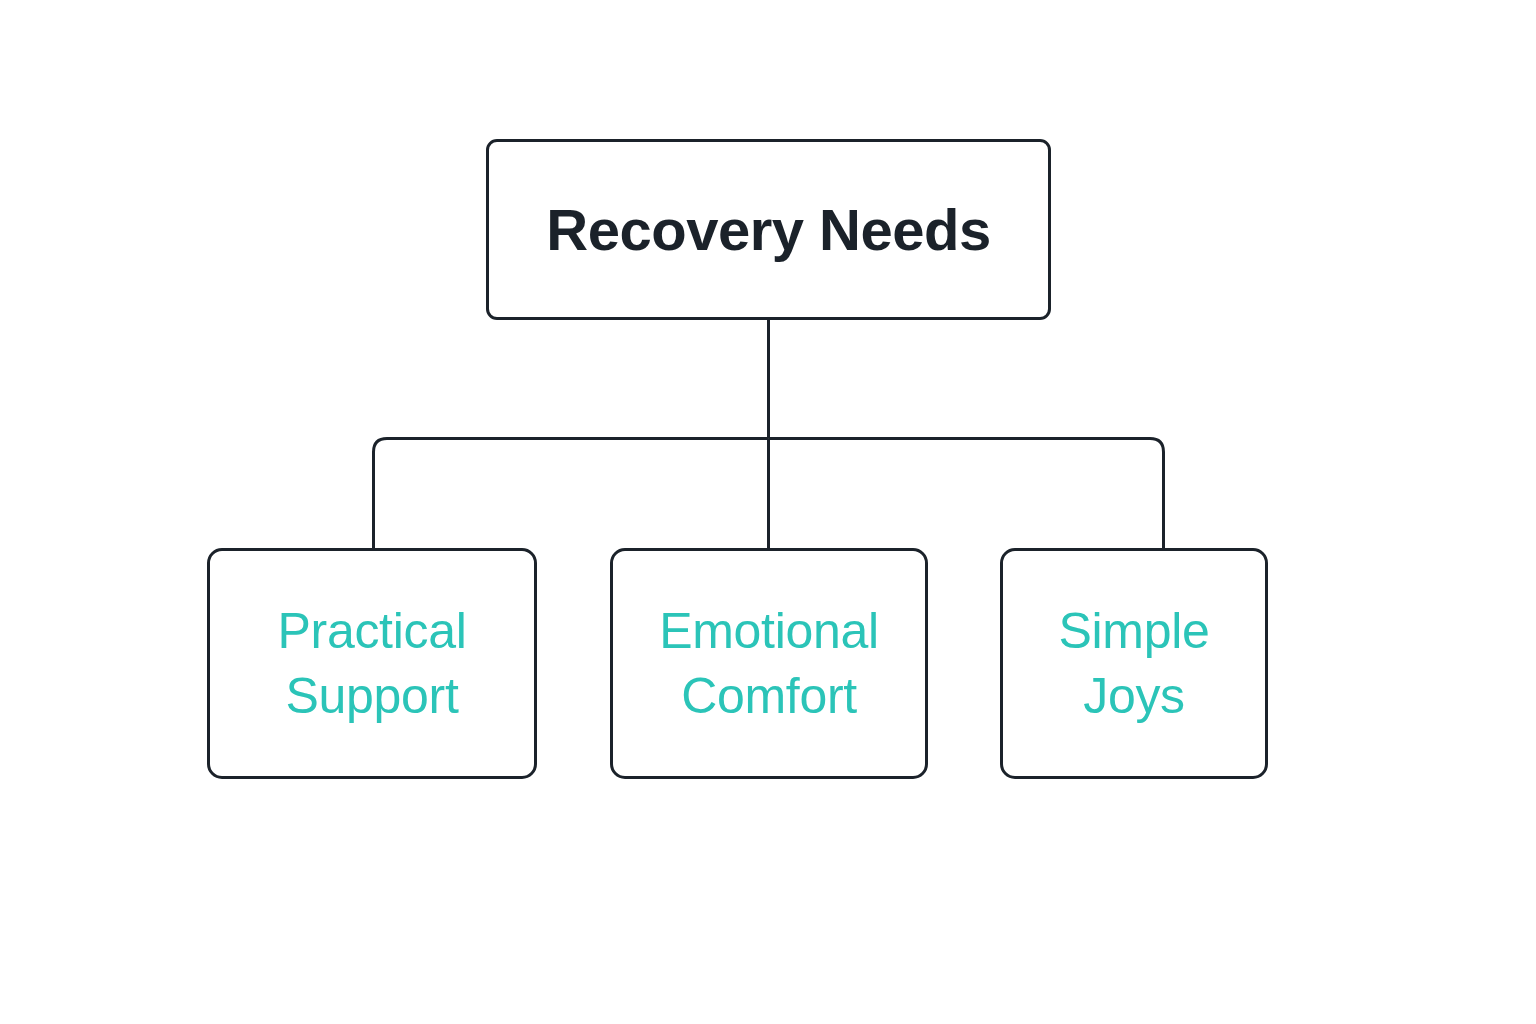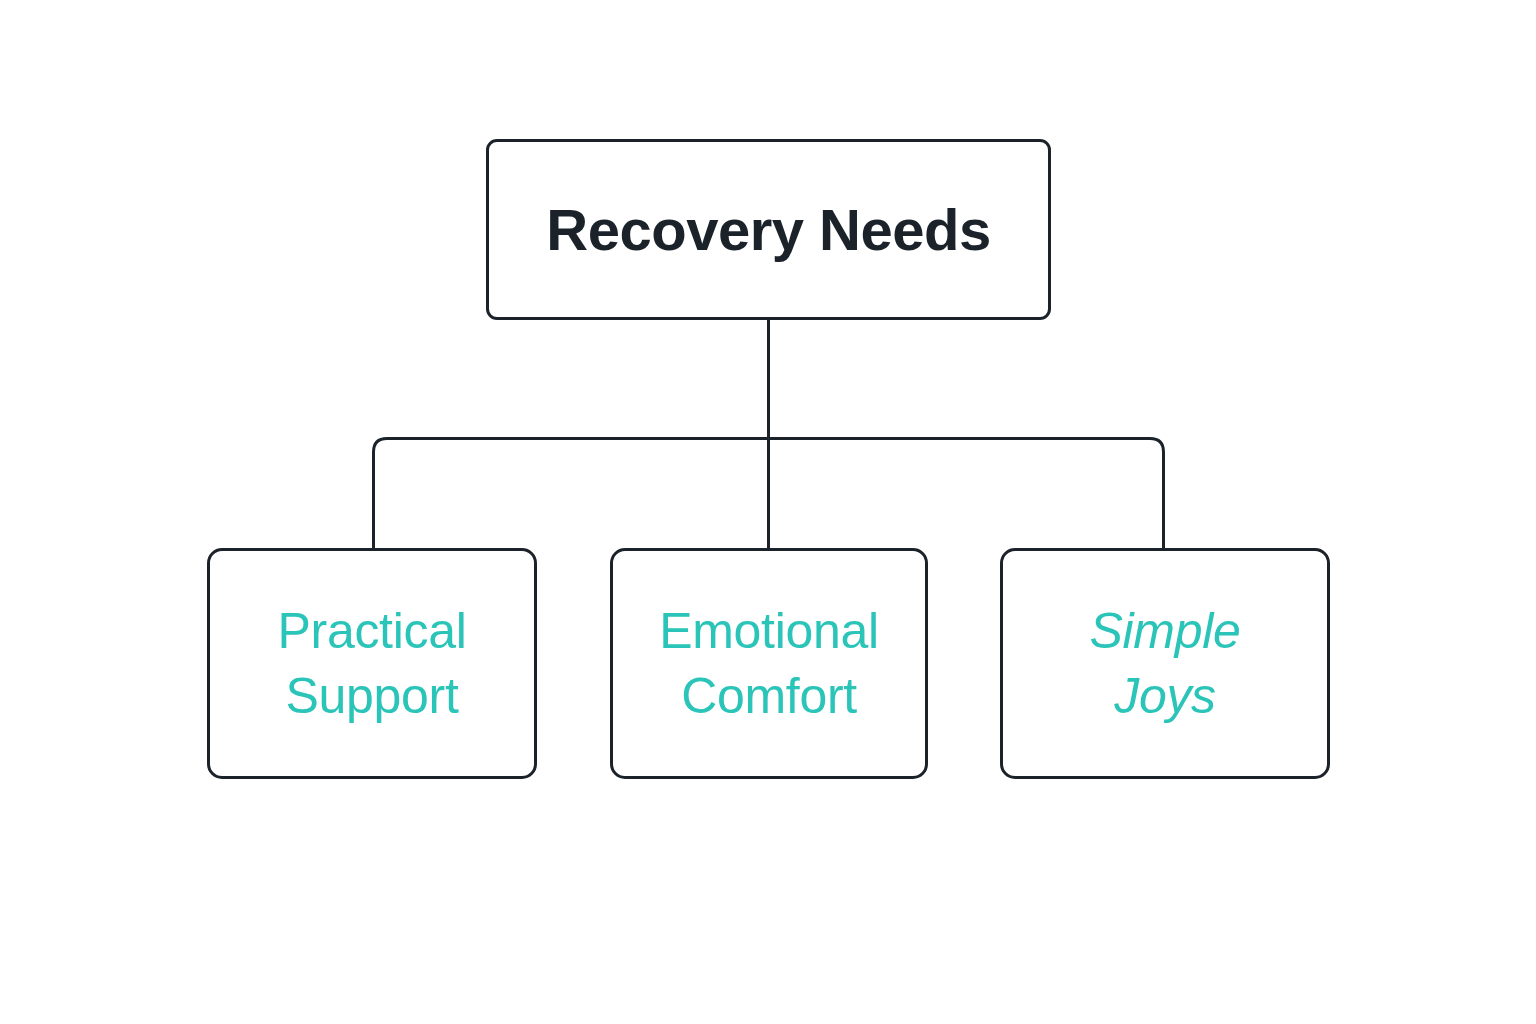--- a/index.html
+++ b/index.html
@@ -58,21 +58,21 @@
   .node-child .node-label {
     font-size: 50px;
     font-weight: 400;
     color: #2BC4B8;
     line-height: 65px;
     letter-spacing: -0.3px;
     white-space: pre-line;
   }
   #child-0 { left: 207px;  width: 330px; }
   #child-1 { left: 610px;  width: 318px; align-items: center; }
-  #child-2 { left: 1000px; width: 330px; font-style: italic; }
+  #child-2 { left: 1000px; width: 268px; }
 </style>
 </head>
 <body>
 
 <div id="canvas">
 
   <svg id="connector-layer" viewBox="0 0 1536 1024" width="1536" height="1024" xmlns="http://www.w3.org/2000/svg">
     <g fill="none" stroke="#1B222A" stroke-width="3" stroke-linecap="butt">
       <line x1="768.5" y1="320" x2="768.5" y2="438.5"></line>
       <path d="M 768.5 438.5 L 387 438.5 Q 373.5 438.5 373.5 452 L 373.5 548"></path>

